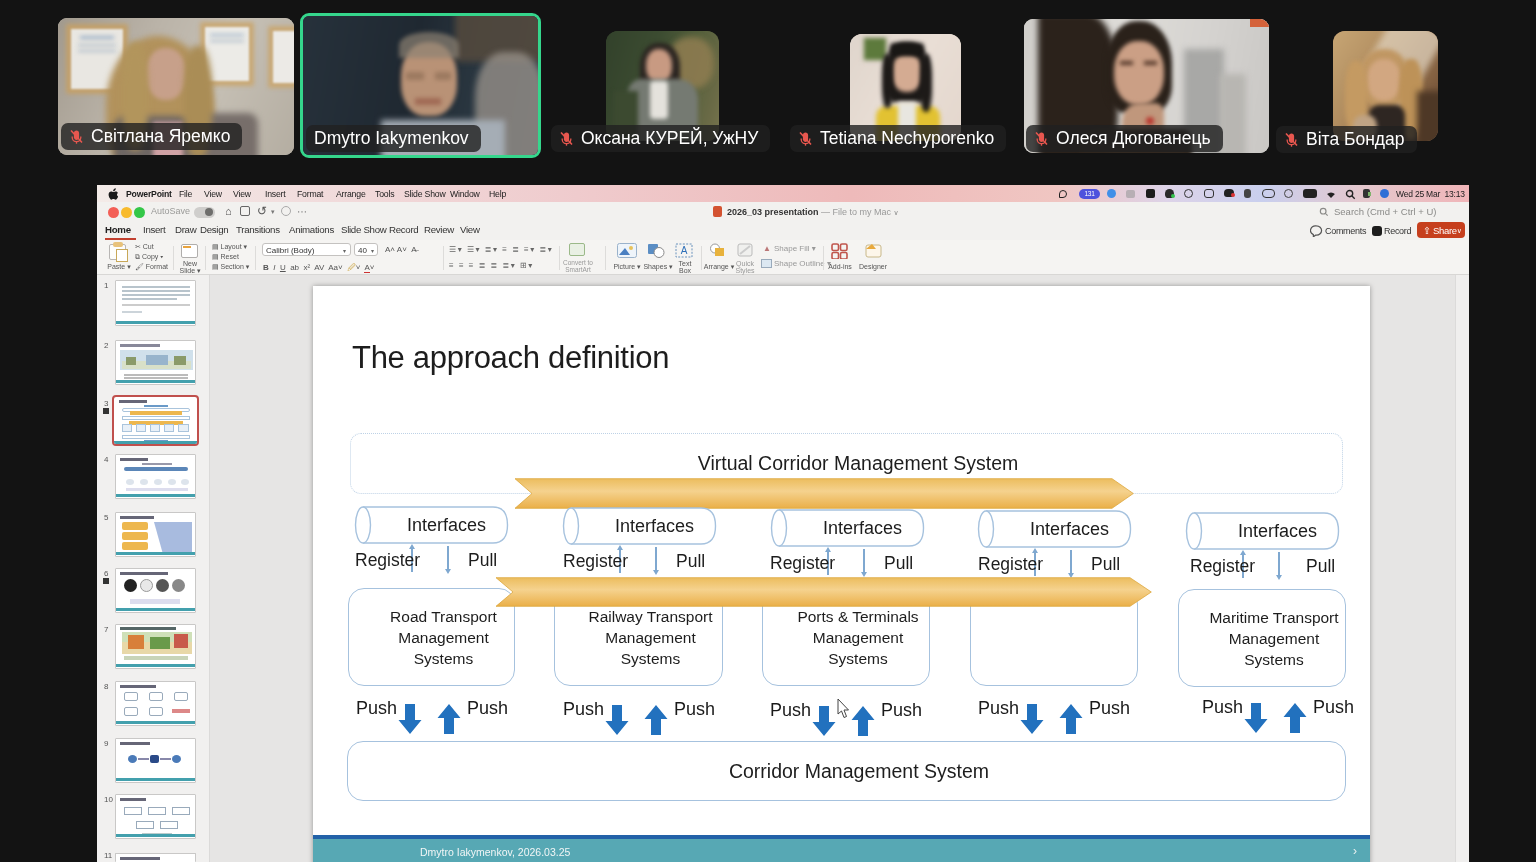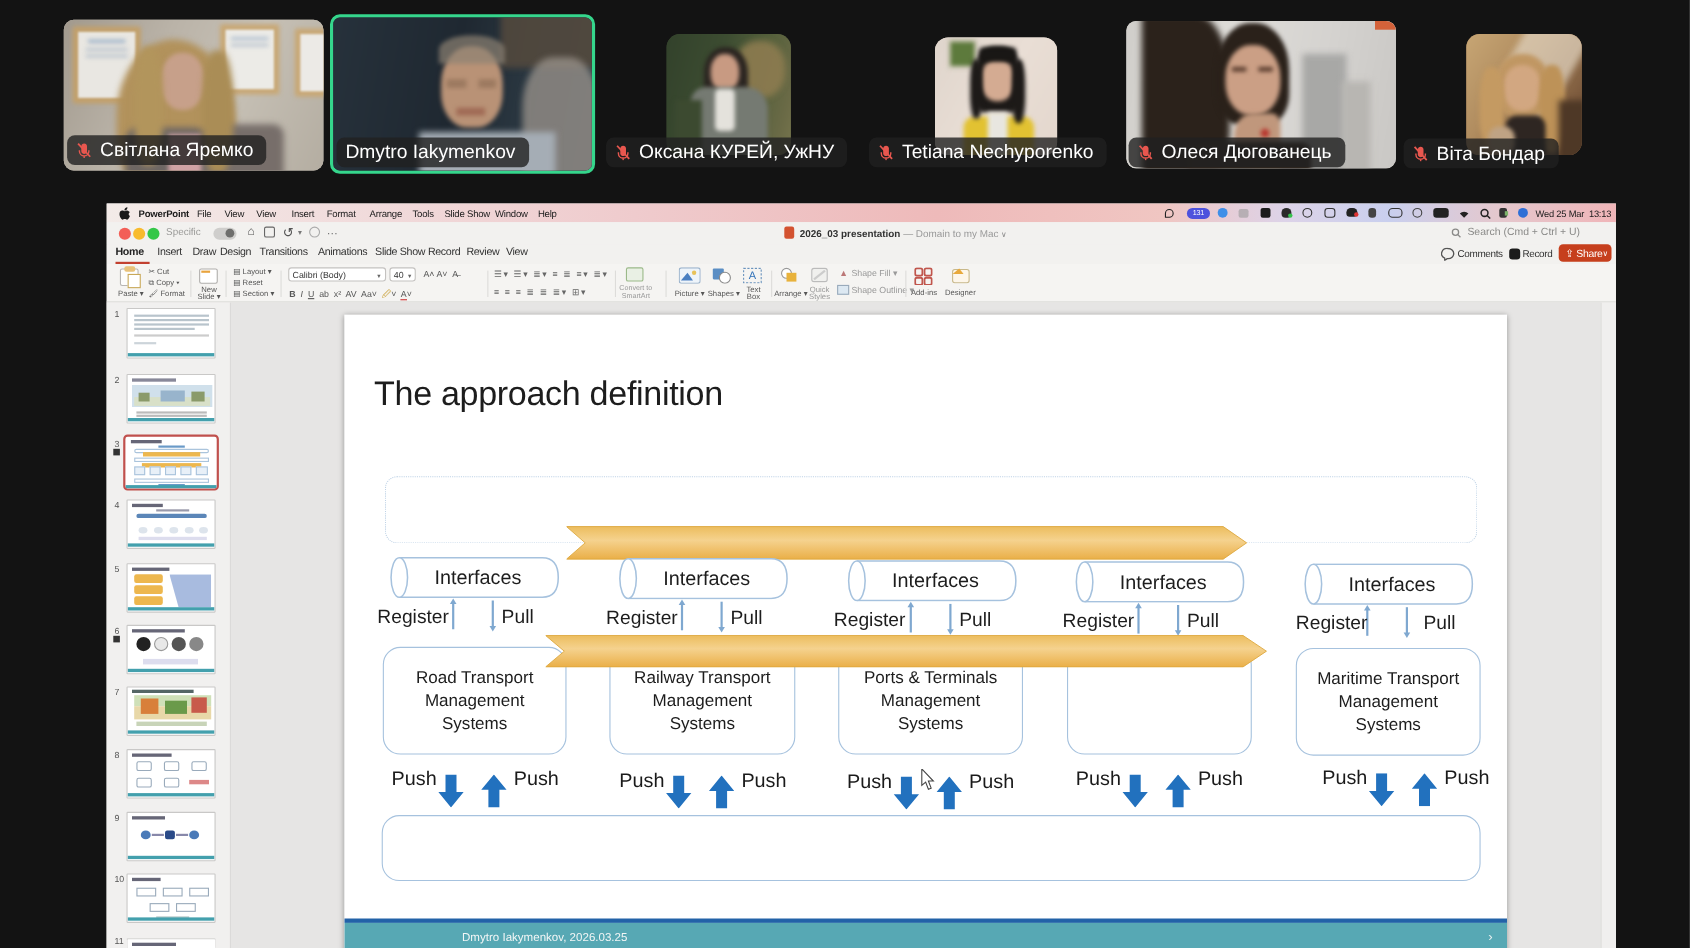--- a/index.html
+++ b/index.html
@@ -27,21 +27,21 @@
 .rsep { position:absolute; top:6px; width:1px; height:24px; background:#dddcda; }
 .rlabel { position:absolute; font-size:7px; color:#555; text-align:center; }
 .content { position:absolute; left:0; top:90px; width:1372px; height:587px; background:#e6e5e4; }
 .sidebar { position:absolute; left:0; top:0; width:113px; height:587px; background:#f1f0ef; border-right:1px solid #dbdad9; }
 .thumb { position:absolute; left:18px; width:81px; height:45px; background:#fff; border:1px solid #c9c8c7; border-radius:1px; overflow:hidden; }
 .thumb .tbar { position:absolute; left:0; bottom:1px; width:100%; height:3px; background:#43a0ad; }
 .tnum { position:absolute; left:7px; font-size:8px; color:#555; }
 .canvas { position:absolute; left:113px; top:0; width:1259px; height:587px; background:#e6e5e4; }
 
 .bluebox { position:absolute; border:1.5px solid #a6c2de; border-radius:16px; background:#fff; }
-.stext { color:#1d1d1d; }
+.stext { color:#1d1d1d;margin-left:12px; }
 .bluetxt { color:#2e75b6; }
 .pushtxt { position:absolute; font-size:18px; color:#1a1a1a; font-weight:500; }
 </style>
 </head>
 <body>
 
 
 <div class="tile" style="left:58px; top:18px; width:236px; height:137px; background:#c8c2b8;">
   <div class="abs blur2" style="left:-10px; top:-10px; width:260px; height:160px; background:linear-gradient(115deg,#9e968a 0%,#bab3a8 35%,#c6c0b5 60%,#b1aa9e 100%);"></div>
   <div class="abs blur2" style="left:8px; top:6px; width:62px; height:70px; background:#c2a06b; border-radius:2px;"></div>
@@ -195,31 +195,31 @@
     <span style="left:1266px; top:4px; width:7px; height:9px; background:#333; border-radius:2px;"></span>
       <span style="left:1271px; top:6.5px; width:3px; height:4px; background:#7db36a;"></span>
     <span style="left:1283px; top:4px; width:9px; height:9px; background:#2f6fd6; border-radius:50%;"></span>
     <span style="left:1299px; top:4px; font-size:8.5px; font-weight:500;">Wed 25 Mar&nbsp; 13:13</span>
   </div>
 
   <div class="titlebar">
     <span class="tl" style="left:11px; background:#f35f57;"></span>
     <span class="tl" style="left:24px; background:#f8bb2d;"></span>
     <span class="tl" style="left:37px; background:#34c748;"></span>
-    <span class="abs" style="left:54px; top:4px; font-size:9px; color:#9a9a98;">Specific</span>
+    <span class="abs" style="left:54px; top:4px; font-size:9px; color:#9a9a98;">AutoSave</span>
     <span class="abs" style="left:97px; top:4.5px; width:21px; height:11px; background:#cfcecc; border-radius:6px;"></span>
     <span class="abs" style="left:108px; top:6px; width:8px; height:8px; background:#6e6e6c; border-radius:50%;"></span>
     <span class="abs" style="left:128px; top:3px; font-size:11px; color:#555;">⌂</span>
     <span class="abs" style="left:143px; top:4px; width:10px; height:10px; border:1.3px solid #666; border-radius:2px;"></span>
     <span class="abs" style="left:160px; top:2px; font-size:12px; color:#555; transform:scaleX(-1);">↻</span>
     <span class="abs" style="left:174px; top:6px; font-size:7px; color:#777;">▾</span>
     <span class="abs" style="left:184px; top:4px; width:10px; height:10px; border:1.3px solid #aaa; border-radius:50%;"></span>
     <span class="abs" style="left:200px; top:4px; font-size:10px; color:#777;">⋯</span>
     <span class="abs" style="left:616px; top:4px; width:9px; height:11px; background:#d35230; border-radius:2px;"></span>
-    <span class="abs" style="left:630px; top:4.5px; font-size:9px; color:#333;"><b>2026_03 presentation</b> <span style="color:#999;">— Domain to my Mac</span> <span style="font-size:7px; color:#888;">∨</span></span>
+    <span class="abs" style="left:630px; top:4.5px; font-size:9px; color:#333;"><b>2026_03 presentation</b> <span style="color:#999;">— File to my Mac</span> <span style="font-size:7px; color:#888;">∨</span></span>
 
     <svg style="position:absolute; left:1222px; top:5px;" width="10" height="10" viewBox="0 0 12 12">
         <circle cx="5" cy="5" r="3.4" fill="none" stroke="#8a8a88" stroke-width="1.4"></circle>
         <path d="M7.6 7.6 10.4 10.4" stroke="#8a8a88" stroke-width="1.4"></path>
       </svg>
     <span class="abs" style="left:1237px; top:4px; font-size:9.5px; color:#8a8a88;">Search (Cmd + Ctrl + U)</span>
   </div>
 
   <div class="tabsrow">
     <span style="left:8px; font-weight:bold; color:#222;">Home</span>
@@ -488,20 +488,21 @@
         <path d="M-3,5 L0,0 L3,5 z" fill="#7fa8d0"></path>
         <path d="M36,2 v24" stroke="#7fa8d0" stroke-width="2"></path>
         <path d="M33,25 L36,30 L39,25 z" fill="#7fa8d0"></path>
       </g>
 </defs>
   </svg>
 <div id="slide" class="abs" style="left:313px; top:286px; width:1057px; height:595px; background:#fff; box-shadow:0 0 5px rgba(0,0,0,.35); overflow:hidden;">
   <div class="abs stext" style="left:27px; top:54px; font-size:31px; letter-spacing:-0.3px;">The approach definition</div>
 
   <div class="abs" style="left:37px; top:147px; width:993px; height:61px; border:1.5px dotted #bed2e6; border-radius:11px; background:#fff;"></div>
+  <div class="abs stext" style="left:333px; top:166px; width:400px; text-align:center; font-size:19.5px;">Virtual Corridor Management System</div>
 
   <svg class="abs" style="left:202px; top:192px;" width="619" height="31">
       <polygon points="0,0.7 597,0.7 618.3,15.5 597,30.3 0,30.3 17,15.5" fill="url(#gold)" stroke="#dda73c" stroke-width="0.8"></polygon>
     </svg>
 
   <svg class="abs" style="left:41px; top:220px;" width="155" height="38">
       <use href="#cyl"></use>
     </svg>
   <svg class="abs" style="left:249px; top:221px;" width="155" height="38">
       <use href="#cyl"></use>
@@ -600,18 +601,19 @@
   <svg class="abs" style="left:970px; top:417px;" width="24" height="30">
       <use href="#pushup"></use>
     </svg>
   <div class="pushtxt" style="left:1000px; top:411px;">Push</div>
 
   <svg class="abs" style="left:524px; top:413px;" width="14" height="20" viewBox="0 0 14 20">
       <path d="M1,0 L1,15 L4.5,12 L7,18.5 L9.5,17.5 L7,11 L11.5,11 z" fill="#fff" stroke="#444" stroke-width="1"></path>
     </svg>
 
   <div class="bluebox" style="left:34px; top:455px; width:999px; height:60px;"></div>
+  <div class="abs stext" style="left:334px; top:474px; width:400px; text-align:center; font-size:19.5px;">Corridor Management System</div>
   <div class="abs" style="left:0; top:549px; width:1057px; height:4px; background:#2262a8;"></div>
   <div class="abs" style="left:0; top:553px; width:1057px; height:42px; background:#57a8b4;"></div>
   <div class="abs" style="left:107px; top:560px; font-size:10.5px; color:#f2f6f6;">Dmytro Iakymenkov, 2026.03.25</div>
   <div class="abs" style="left:1040px; top:558px; font-size:12px; color:#e8f0f0;">›</div>
 </div>
 
 
 </body></html>

